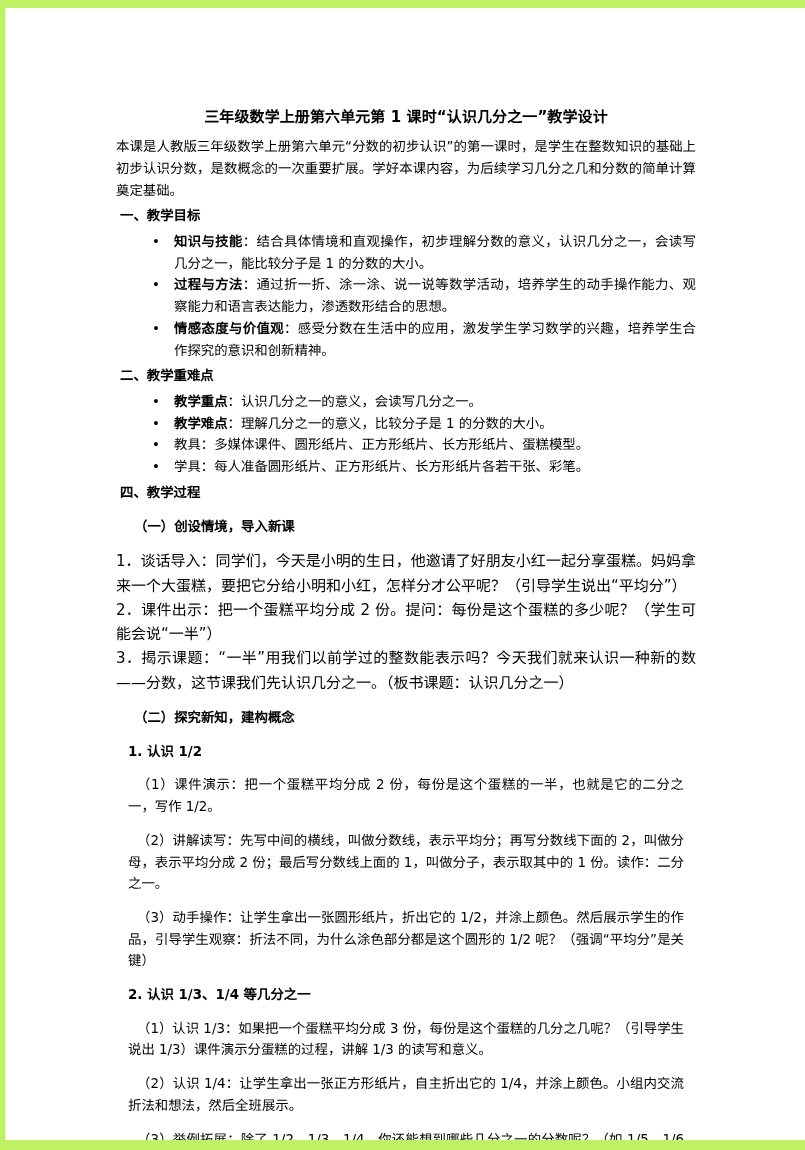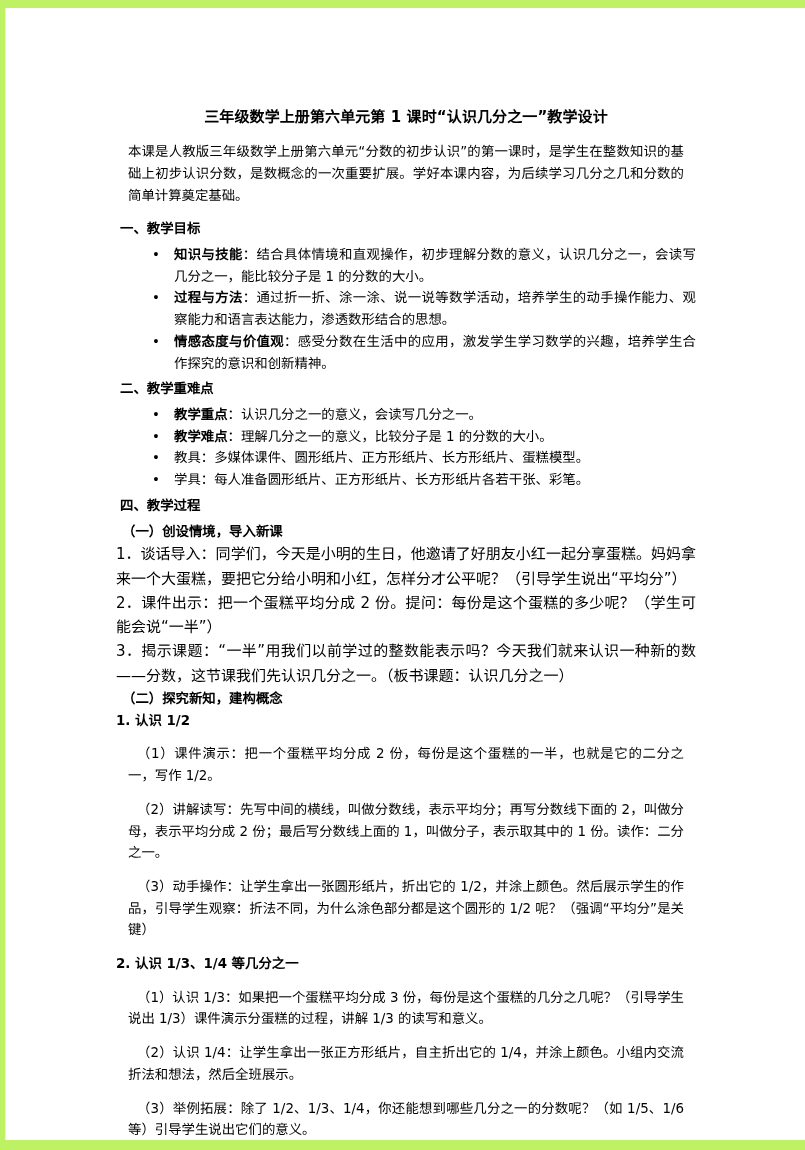--- a/index.html
+++ b/index.html
@@ -45,42 +45,42 @@
     font-size: 15px;
     font-weight: bold;
     text-align: center;
     line-height: 1.55;
     margin: 0 0 7px 0;
     letter-spacing: 0.1px;
   }
   p.para {
     font-size: 13.4px;
     line-height: 1.62;
-    margin: 12px;
+    margin: 0;
     text-align: justify;
     text-justify: inter-character;
   }
   .sec-heading {
     font-size: 13.4px;
     font-weight: bold;
     line-height: 1.62;
     margin: 4px;
   }
   .sub-heading {
     font-size: 13.4px;
     font-weight: bold;
     line-height: 1.62;
-    margin: 0;
+    margin: 12px;
     padding-left: 6px;
   }
   .num-heading {
     font-size: 13.4px;
     font-weight: bold;
     line-height: 1.62;
-    margin: 0;
+    margin: 12px;
   }
   
   p.numpara {
     font-size: 15px;
     line-height: 1.62;
     margin: 0;
     text-align: justify;
     text-justify: inter-character;
   }
   

